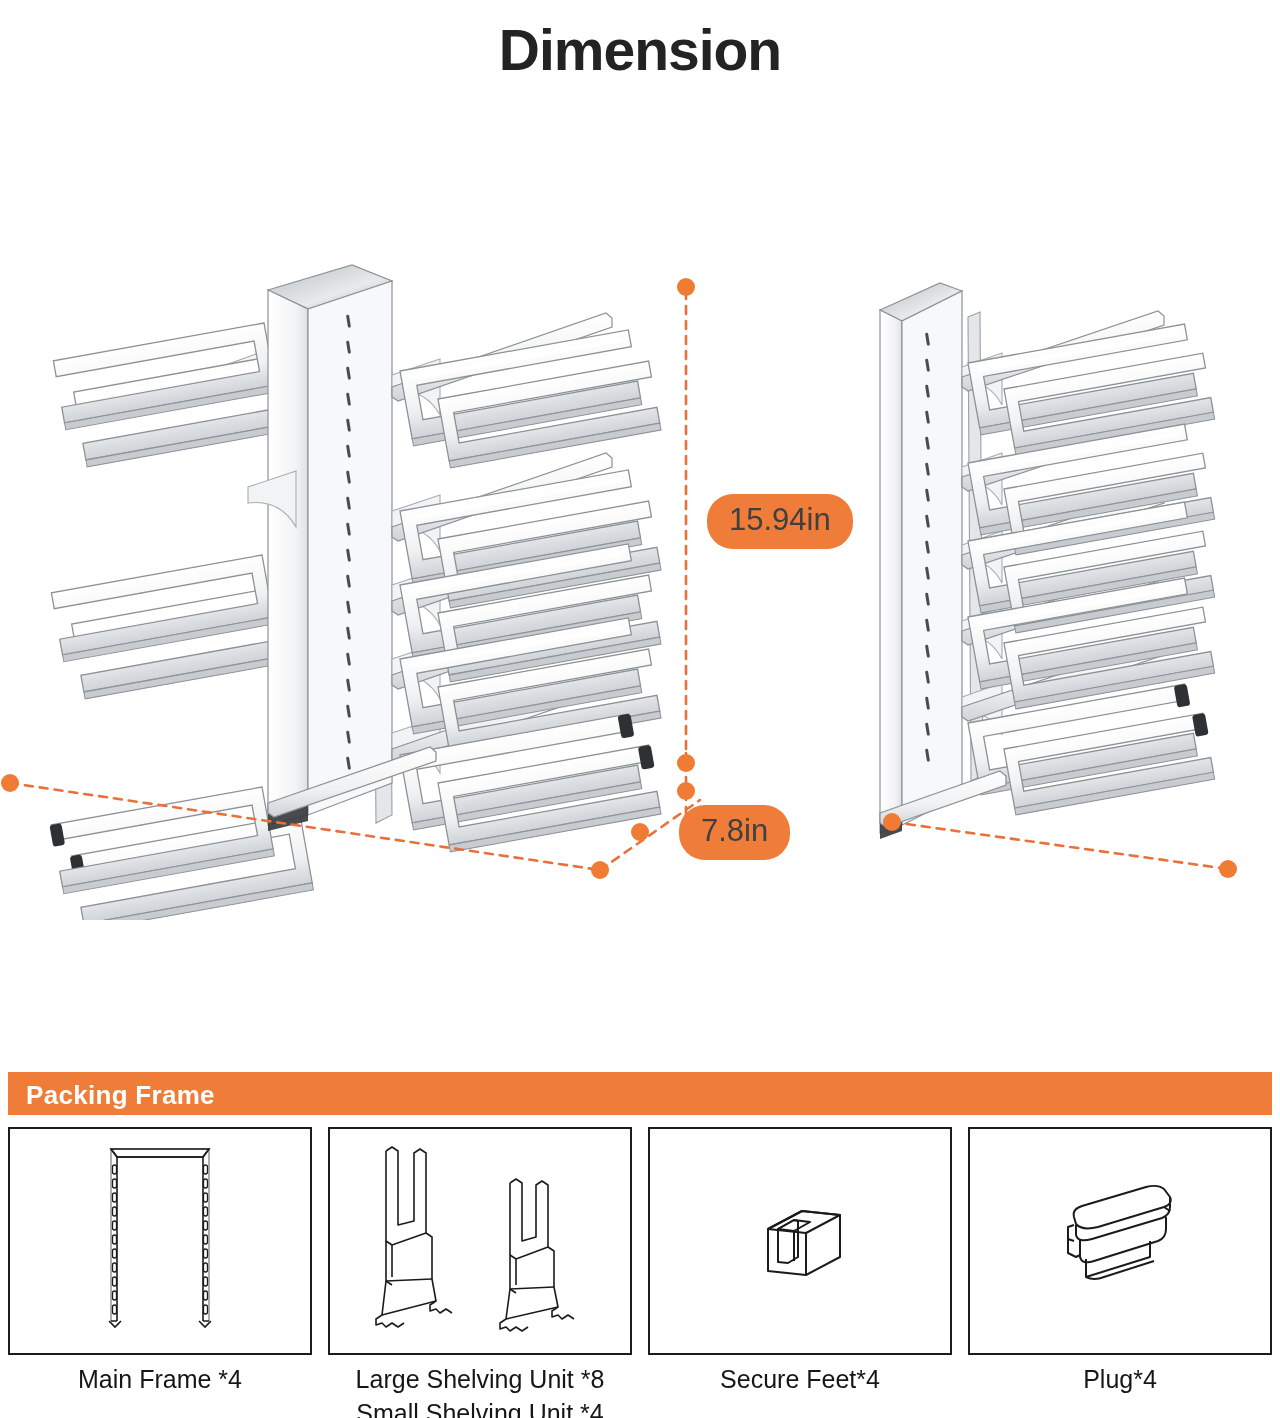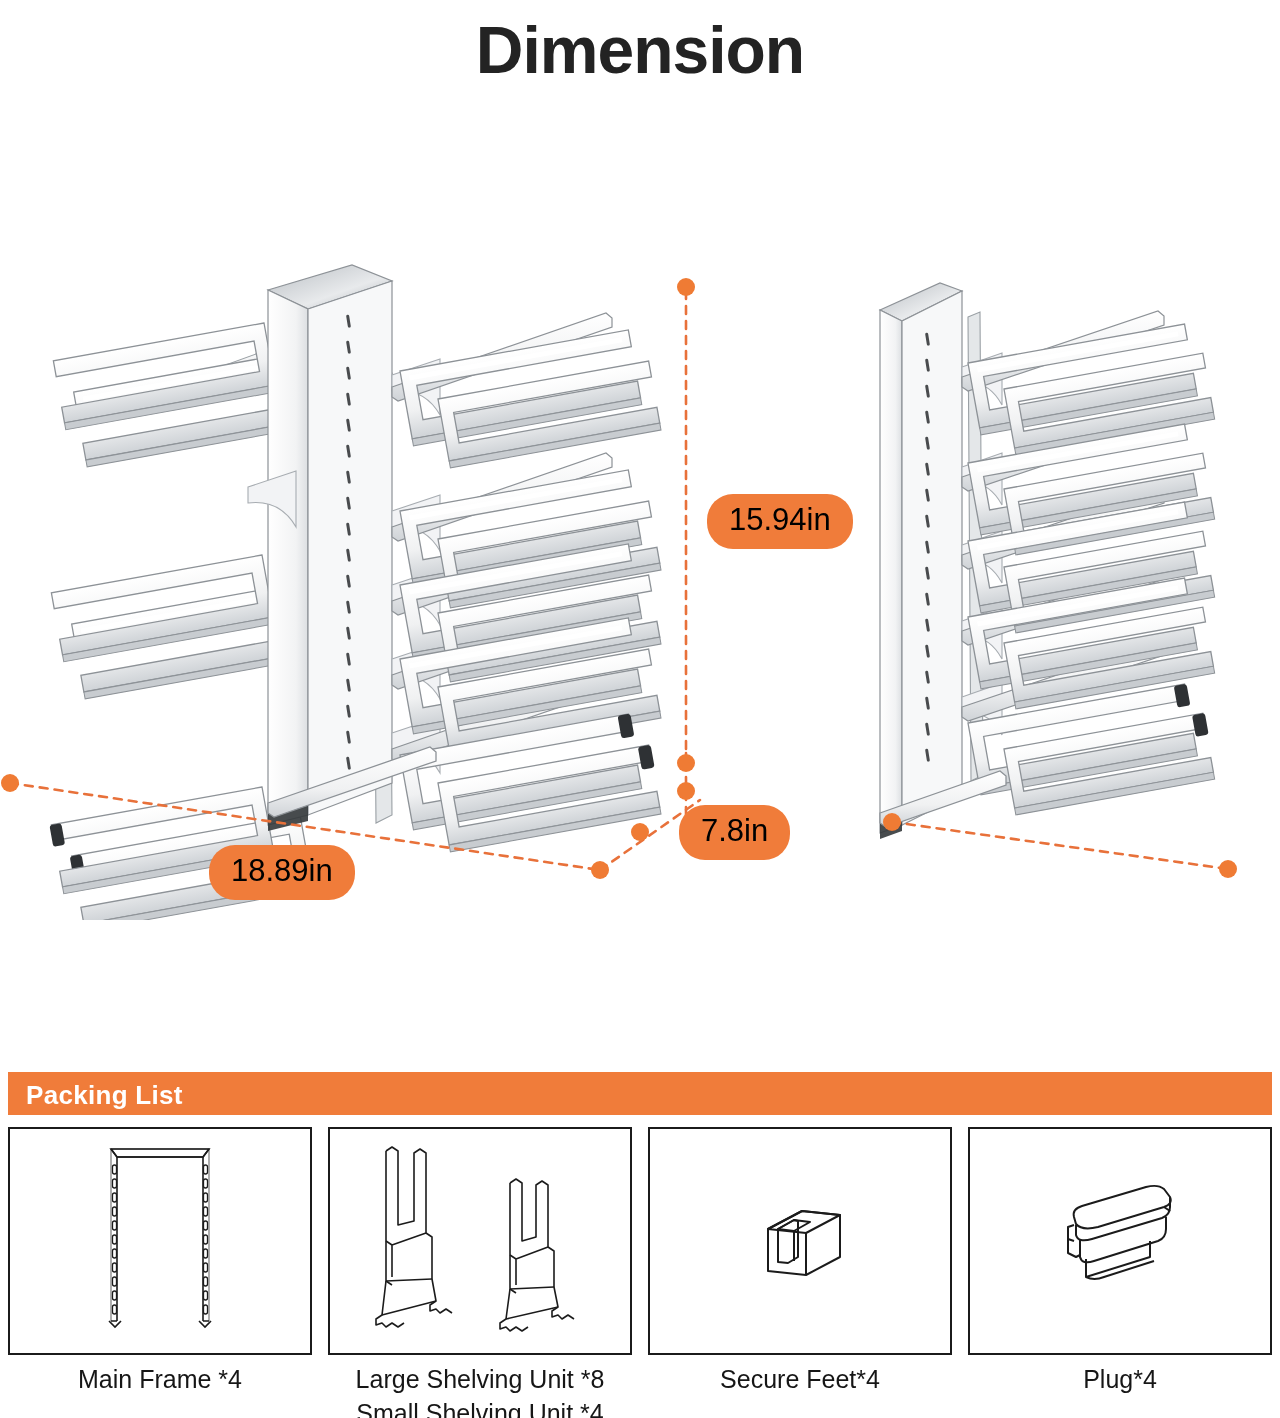--- a/index.html
+++ b/index.html
@@ -16,41 +16,41 @@
     height: 1418px;
     background: #ffffff;
   }
 
   
   #title {
     position: absolute;
     left: 0; top: 2px;
     width: 1280px;
     text-align: center;
-    font-size: 66px;
+    font-size: 57px;
     font-weight: 700;
     letter-spacing: -1px;
     color: #232323;
     line-height: 96px;
   }
 
   
   #stage {
     position: absolute;
     left: 0; top: 255px;
     width: 1280px;
     height: 665px;
   }
   #stage svg { display: block; }
 
   
   .pill {
     position: absolute;
     background: #F07C3A;
-    color: #000000;
+    color: #404040;
     font-size: 31px;
     font-weight: 400;
     letter-spacing: 0px;
     border-radius: 26px;
     padding: 8px 22px 11px 22px;
     white-space: nowrap;
     line-height: 36px;
   }
   #pill-height { left: 707px; top: 494px; }
   #pill-width  { left: 209px; top: 845px; }
@@ -431,25 +431,24 @@
         <circle cx="10" cy="528" r="9"></circle>
         <circle cx="600" cy="615" r="9"></circle>
         <circle cx="640" cy="577" r="9"></circle>
         <circle cx="892" cy="567" r="9"></circle>
         <circle cx="1228" cy="614" r="9"></circle>
       </g>
     </svg>
   </div>
 
   <div class="pill" id="pill-height">15.94in</div>
-  <div class="pill" id="pill-width">18.89in</div>
   <div class="pill" id="pill-depth">7.8in</div>
 
   <div id="packing-banner">
-    <span>Packing List</span>
+    <span>Packing Frame</span>
   </div>
 
   <div id="packing-row">
 
     <div class="pack-box">
       <svg width="300" height="224" viewBox="0 0 300 224">
         <g fill="none" stroke="#1b1b1b" stroke-width="1.6">
 
           <path d="M101,20 L199,20 L199,192 M101,20 L101,192" stroke="#9b9b9b"></path>
 

